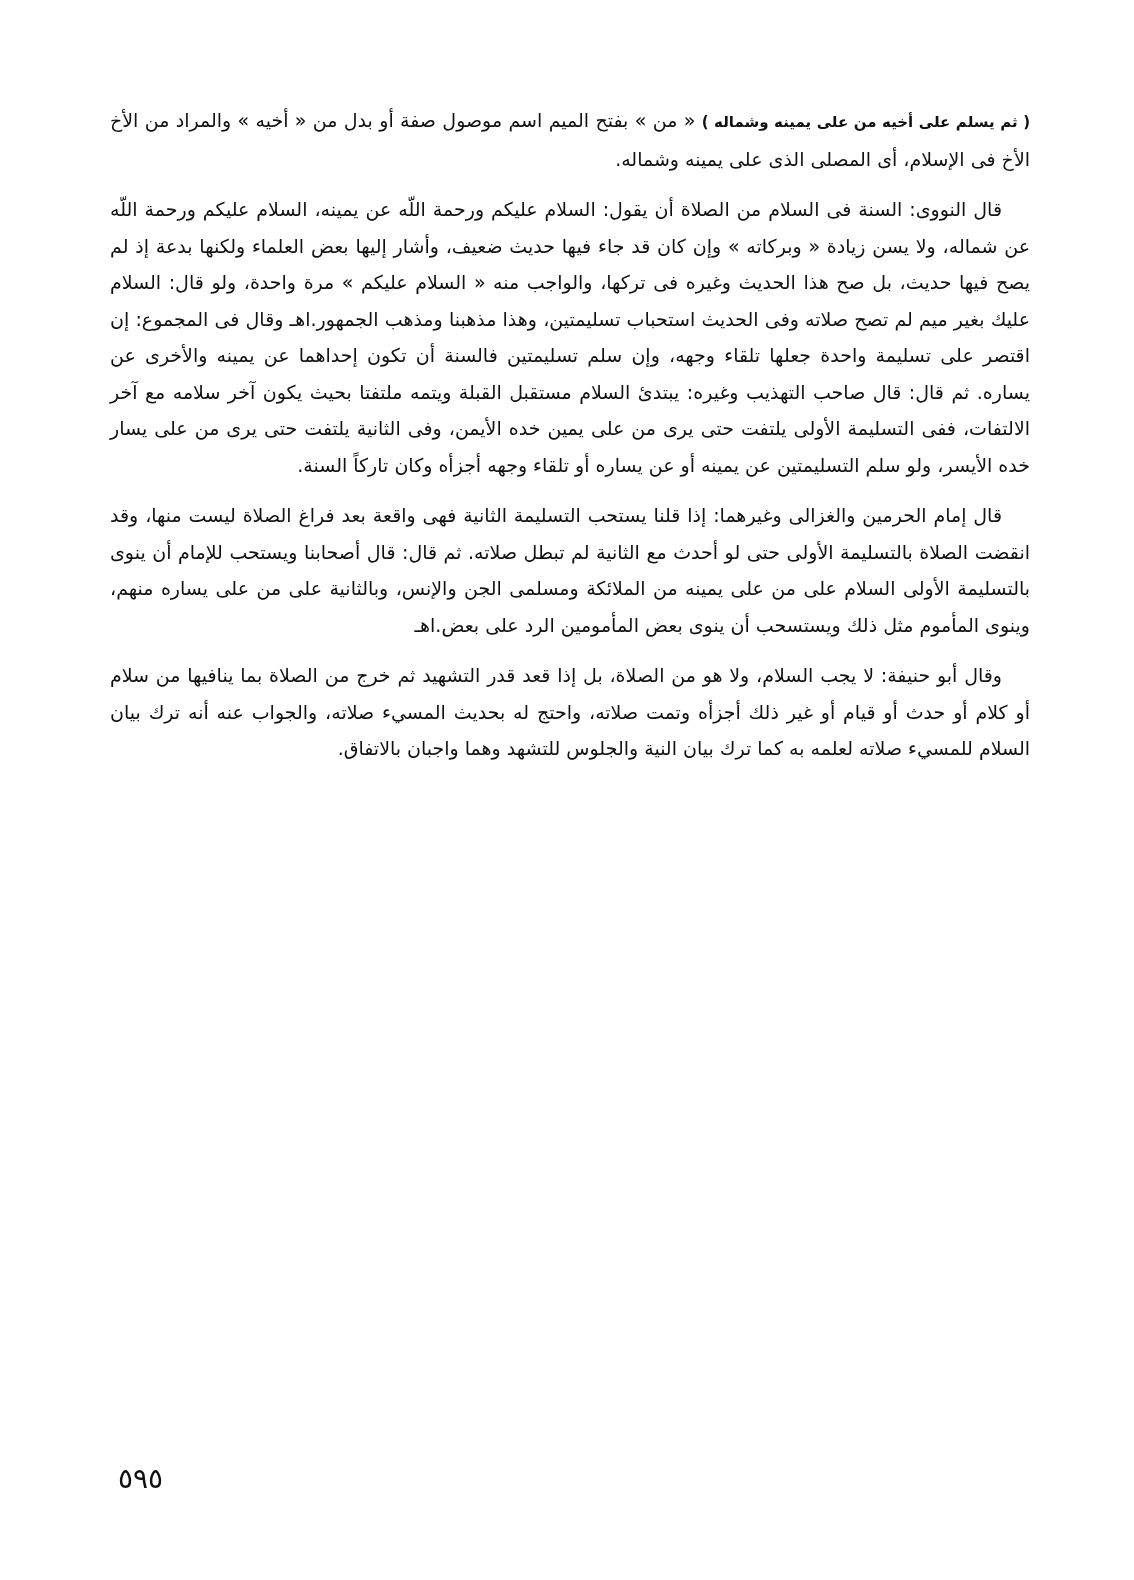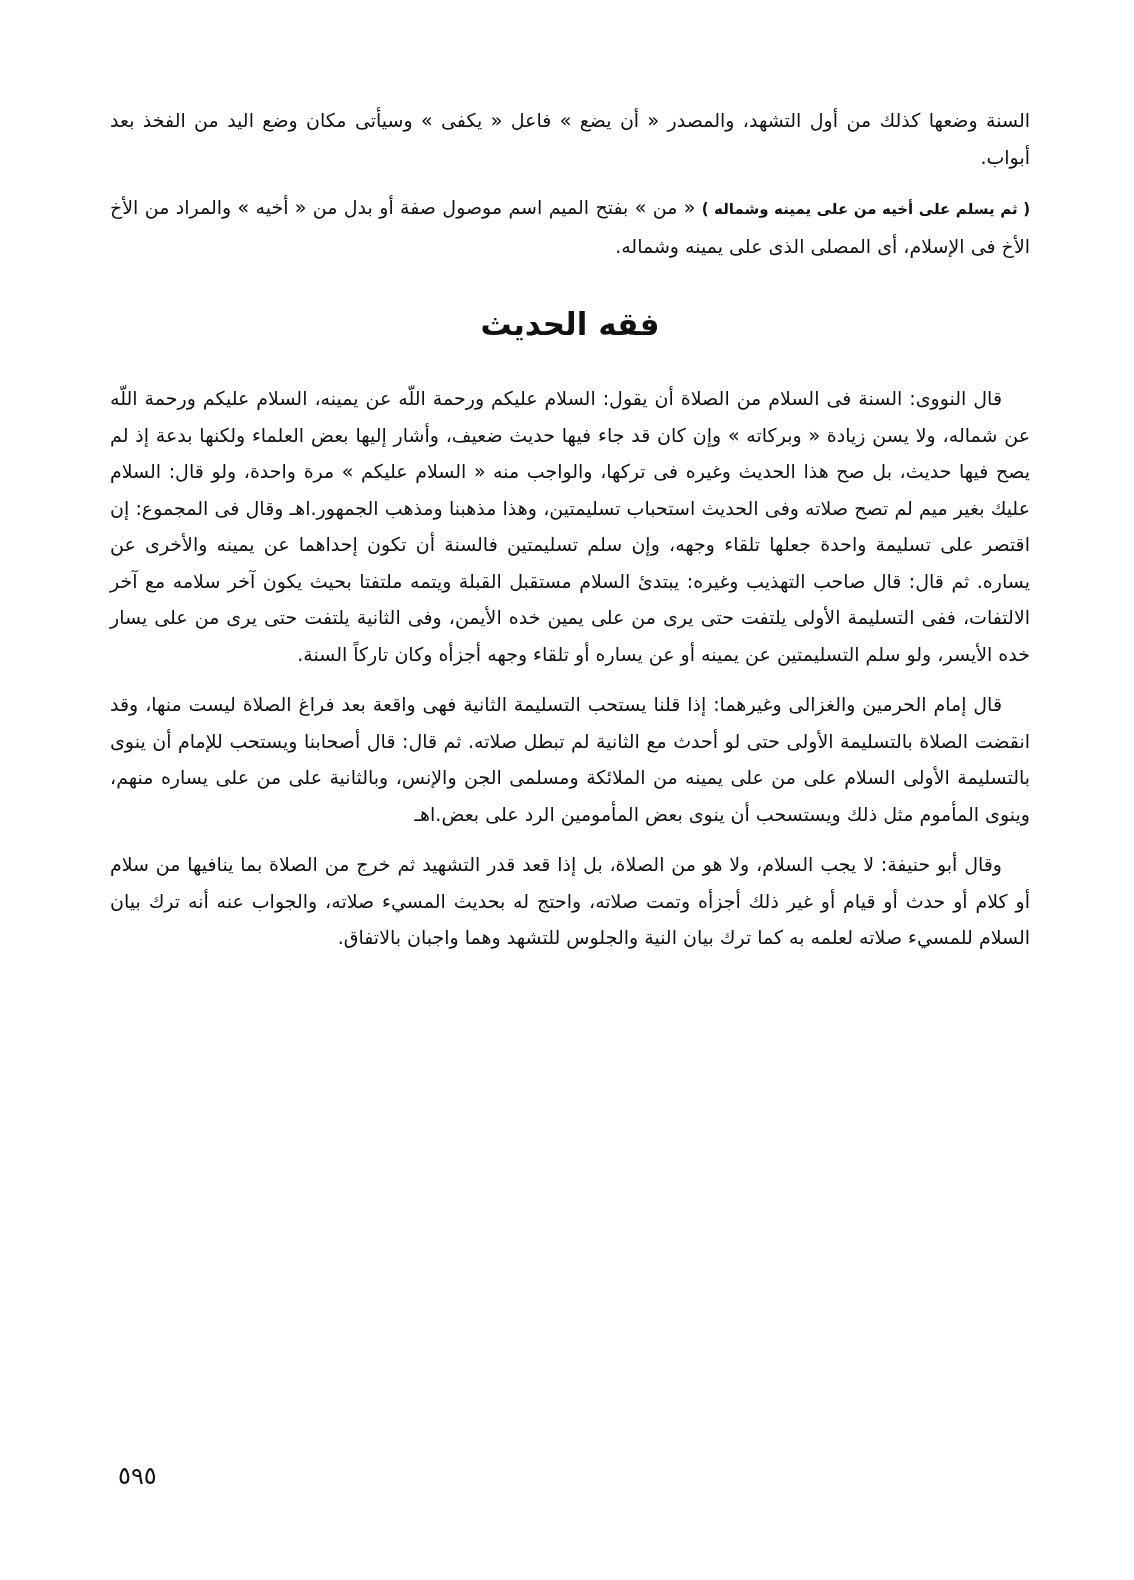--- a/index.html
+++ b/index.html
@@ -16,33 +16,31 @@
     text-align-last: right;
   }
   .para.indent { text-indent: 28px; }
   .lead-bold { font-weight: bold; font-size: 15px; }
   .heading {
     text-align: center; font-size: 31px; font-weight: bold;
     margin: 38px 0 34px 0; line-height: 44px;
   }
   .page-number {
     position: absolute; left: 118px; top: 1462px;
-    font-size: 24px; direction: rtl; letter-spacing: 2px;
+    font-size: 28px; direction: rtl; letter-spacing: 2px;
   }
 </style>
 </head>
 <body>
 
 <div class="page">
 
-  <p class="para">السنة وضعها كذلك من أول التشهد، والمصدر « أن يضع » فاعل « يكفى » وسيأتى مكان وضع اليد من الفخذ بعد أبواب.</p>
 
   <p class="para"><span class="lead-bold">( ثم يسلم على أخيه من على يمينه وشماله )</span><span> « من » بفتح الميم اسم موصول صفة أو بدل من « أخيه » والمراد من الأخ الأخ فى الإسلام، أى المصلى الذى على يمينه وشماله.</span></p>
 
-  <h2 class="heading">فقه الحديث</h2>
 
   <p class="para indent">قال النووى: السنة فى السلام من الصلاة أن يقول: السلام عليكم ورحمة اللّه عن يمينه، السلام عليكم ورحمة اللّه عن شماله، ولا يسن زيادة « وبركاته » وإن كان قد جاء فيها حديث ضعيف، وأشار إليها بعض العلماء ولكنها بدعة إذ لم يصح فيها حديث، بل صح هذا الحديث وغيره فى تركها، والواجب منه « السلام عليكم » مرة واحدة، ولو قال: السلام عليك بغير ميم لم تصح صلاته وفى الحديث استحباب تسليمتين، وهذا مذهبنا ومذهب الجمهور.اهـ وقال فى المجموع: إن اقتصر على تسليمة واحدة جعلها تلقاء وجهه، وإن سلم تسليمتين فالسنة أن تكون إحداهما عن يمينه والأخرى عن يساره. ثم قال: قال صاحب التهذيب وغيره: يبتدئ السلام مستقبل القبلة ويتمه ملتفتا بحيث يكون آخر سلامه مع آخر الالتفات، ففى التسليمة الأولى يلتفت حتى يرى من على يمين خده الأيمن، وفى الثانية يلتفت حتى يرى من على يسار خده الأيسر، ولو سلم التسليمتين عن يمينه أو عن يساره أو تلقاء وجهه أجزأه وكان تاركاً السنة.</p>
 
   <p class="para indent">قال إمام الحرمين والغزالى وغيرهما: إذا قلنا يستحب التسليمة الثانية فهى واقعة بعد فراغ الصلاة ليست منها، وقد انقضت الصلاة بالتسليمة الأولى حتى لو أحدث مع الثانية لم تبطل صلاته. ثم قال: قال أصحابنا ويستحب للإمام أن ينوى بالتسليمة الأولى السلام على من على يمينه من الملائكة ومسلمى الجن والإنس، وبالثانية على من على يساره منهم، وينوى المأموم مثل ذلك ويستسحب أن ينوى بعض المأمومين الرد على بعض.اهـ</p>
 
 
   <p class="para indent">وقال أبو حنيفة: لا يجب السلام، ولا هو من الصلاة، بل إذا قعد قدر التشهيد ثم خرج من الصلاة بما ينافيها من سلام أو كلام أو حدث أو قيام أو غير ذلك أجزأه وتمت صلاته، واحتج له بحديث المسيء صلاته، والجواب عنه أنه ترك بيان السلام للمسيء صلاته لعلمه به كما ترك بيان النية والجلوس للتشهد وهما واجبان بالاتفاق.</p>
 
 
 

